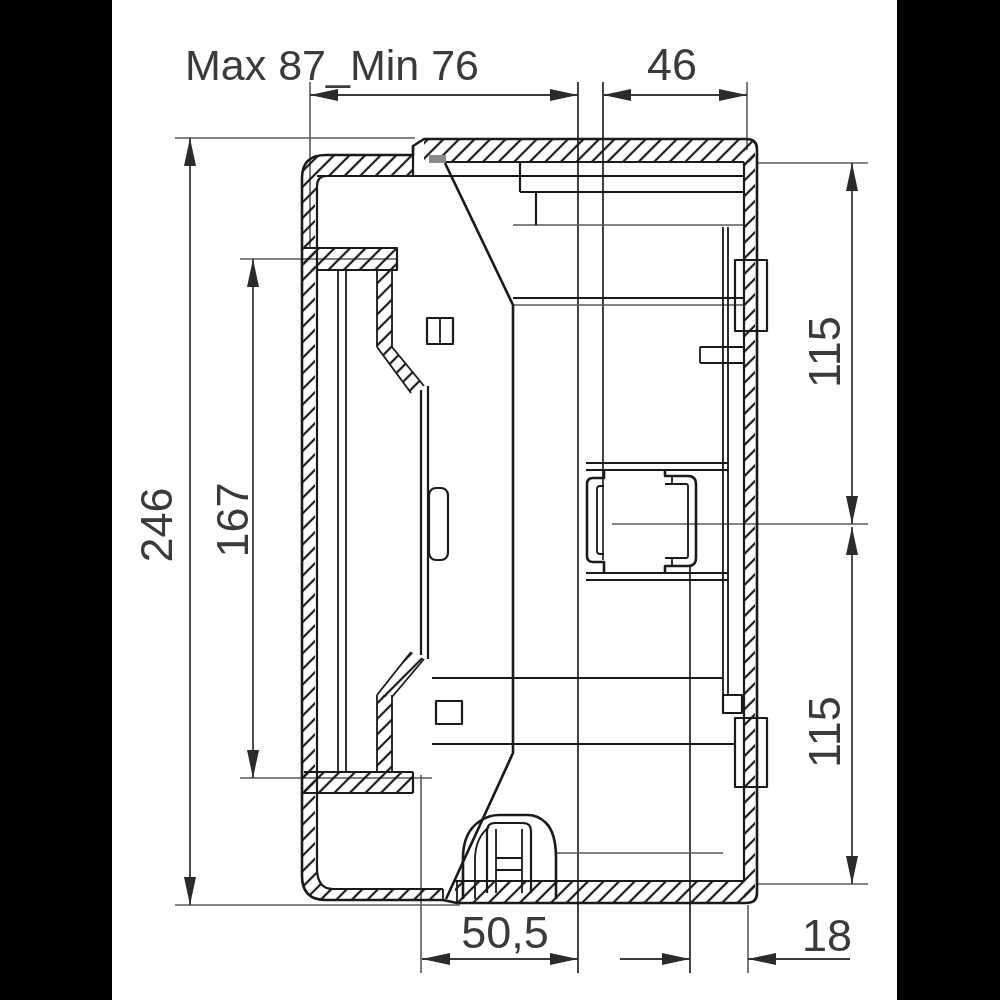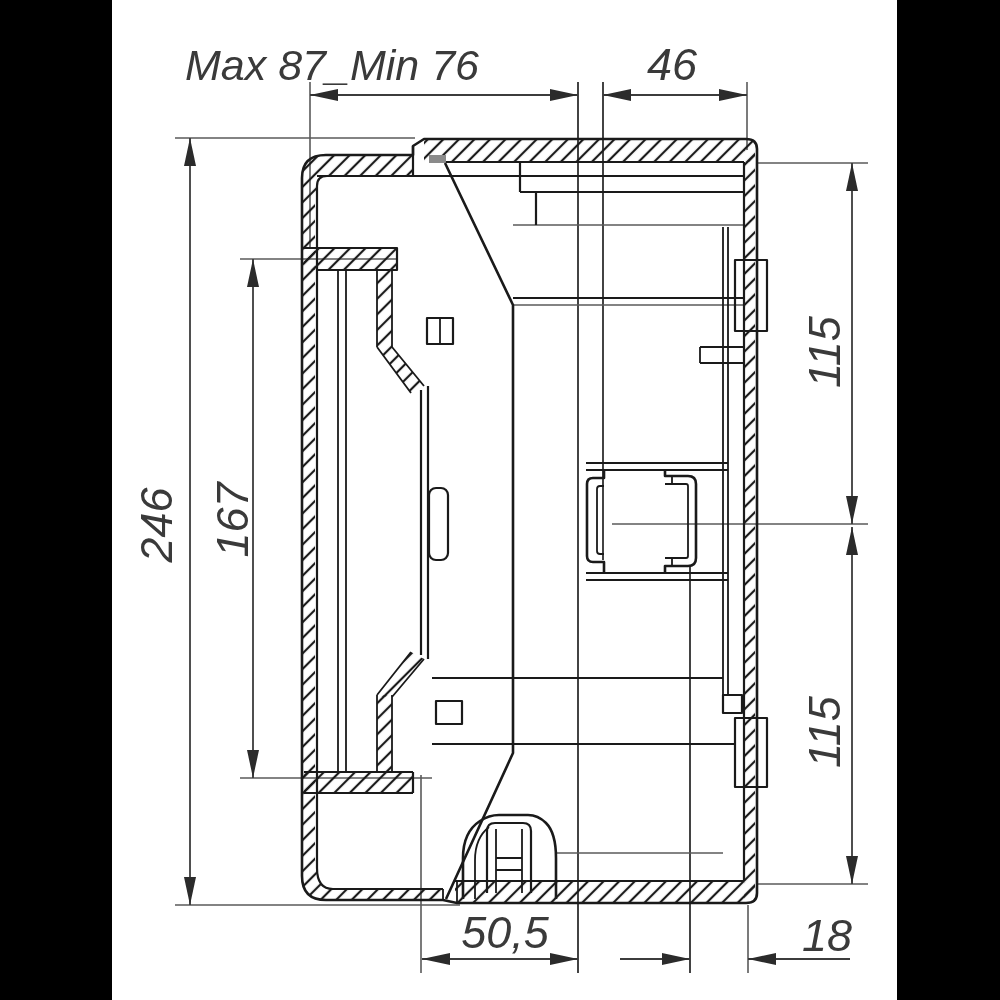--- a/index.html
+++ b/index.html
@@ -1,17 +1,17 @@
 <!DOCTYPE html>
 <html><head>
 <meta charset="utf-8">
 <style>
   html,body{margin:0;padding:0;background:#fff;}
   .stage{position:relative;width:1000px;height:1000px;background:#ffffff;overflow:hidden;
-         font-family:"Liberation Sans", sans-serif;font-style:italic;}
+         font-family:"Liberation Sans", sans-serif;}
   svg{display:block;}
   .dim-text{font-family:"Liberation Sans", sans-serif;font-size:45px;fill:#3a3a3a;}
   .dim-text-sm{font-family:"Liberation Sans", sans-serif;font-size:43px;fill:#3a3a3a;}
   .obj{stroke:#1a1a1a;fill:none;stroke-linejoin:round;stroke-linecap:butt;}
   .w26{stroke-width:2.6;}
   .w22{stroke-width:2.2;}
   .w18{stroke-width:1.8;}
   .ref{stroke:#5a5a5a;stroke-width:1.6;fill:none;}
   .refdark{stroke:#222222;stroke-width:1.7;fill:none;}
   .dimline{stroke:#3c3c3c;stroke-width:1.8;fill:none;}

